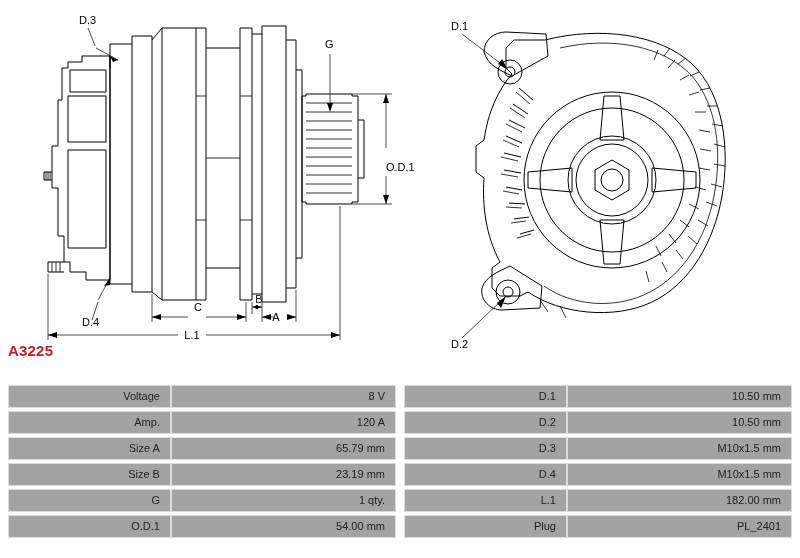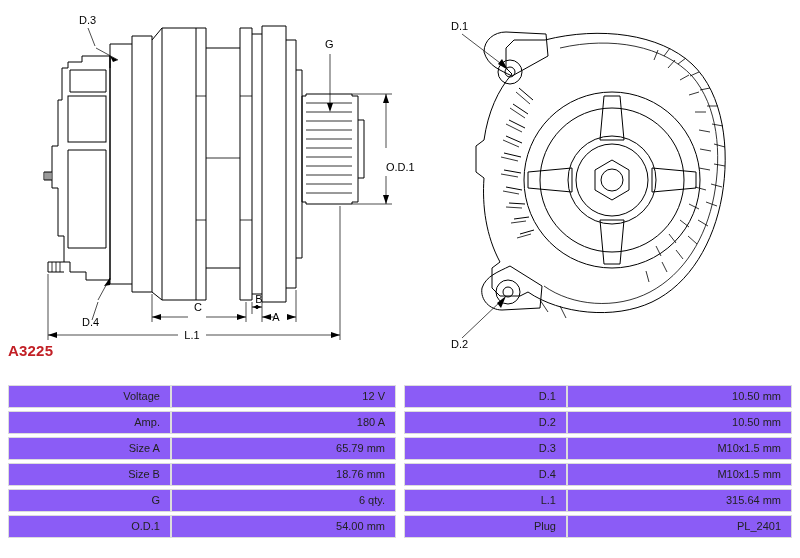--- a/index.html
+++ b/index.html
@@ -54,21 +54,21 @@
     flex: 1 1 0;
     border-collapse: separate;
     border-spacing: 0 3px;
     font-size: 11px;
     width: 388px;
   }
   .spec-table tr {
     height: 21px;
   }
   .spec-table td {
-    background: #8b5cf6;
+    background: #a3a3a3;
     border: 1px solid #dcdcdc;
     padding: 0 10px;
     height: 21px;
     line-height: 21px;
     white-space: nowrap;
   }
   .spec-table td.label {
     width: 42%;
     text-align: right;
     color: #222;
@@ -255,37 +255,37 @@
   </div>
 
   <div class="part-number">A3225</div>
 
   <div class="specs">
 
     <table class="spec-table">
       <tbody>
         <tr>
           <td class="label">Voltage</td>
-          <td class="value">12 V</td>
+          <td class="value">8 V</td>
         </tr>
         <tr>
           <td class="label">Amp.</td>
-          <td class="value">180 A</td>
+          <td class="value">120 A</td>
         </tr>
         <tr>
           <td class="label">Size A</td>
           <td class="value">65.79 mm</td>
         </tr>
         <tr>
           <td class="label">Size B</td>
-          <td class="value">18.76 mm</td>
+          <td class="value">23.19 mm</td>
         </tr>
         <tr>
           <td class="label">G</td>
-          <td class="value">6 qty.</td>
+          <td class="value">1 qty.</td>
         </tr>
         <tr>
           <td class="label">O.D.1</td>
           <td class="value">54.00 mm</td>
         </tr>
       </tbody>
     </table>
 
     <table class="spec-table">
       <tbody>
@@ -300,21 +300,21 @@
         <tr>
           <td class="label">D.3</td>
           <td class="value">M10x1.5 mm</td>
         </tr>
         <tr>
           <td class="label">D.4</td>
           <td class="value">M10x1.5 mm</td>
         </tr>
         <tr>
           <td class="label">L.1</td>
-          <td class="value">315.64 mm</td>
+          <td class="value">182.00 mm</td>
         </tr>
         <tr>
           <td class="label">Plug</td>
           <td class="value">PL_2401</td>
         </tr>
       </tbody>
     </table>
 
   </div>
 

